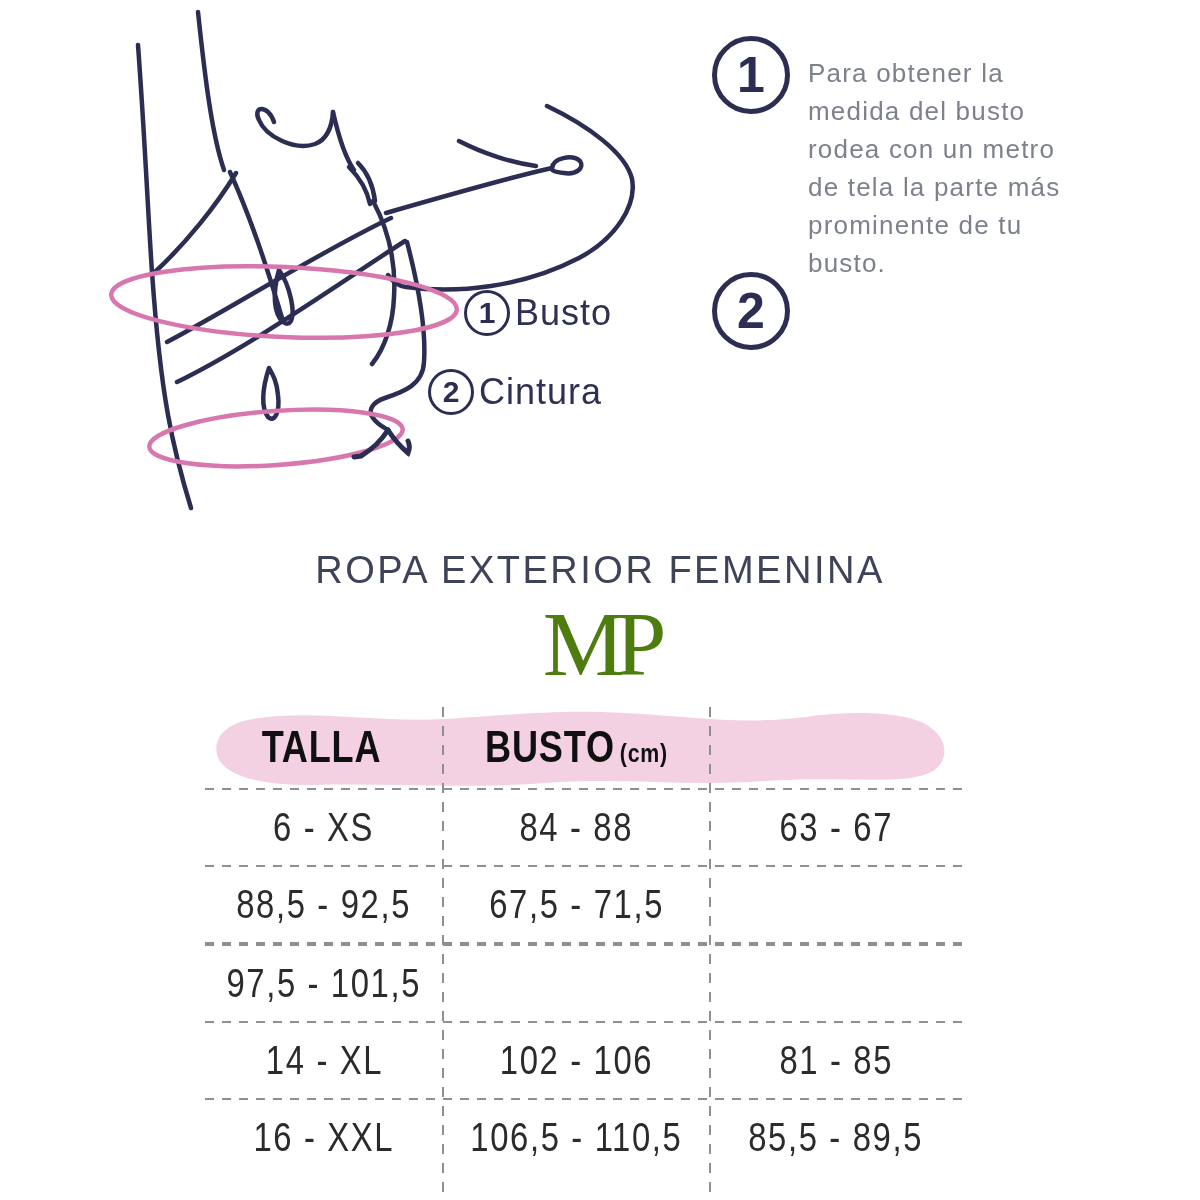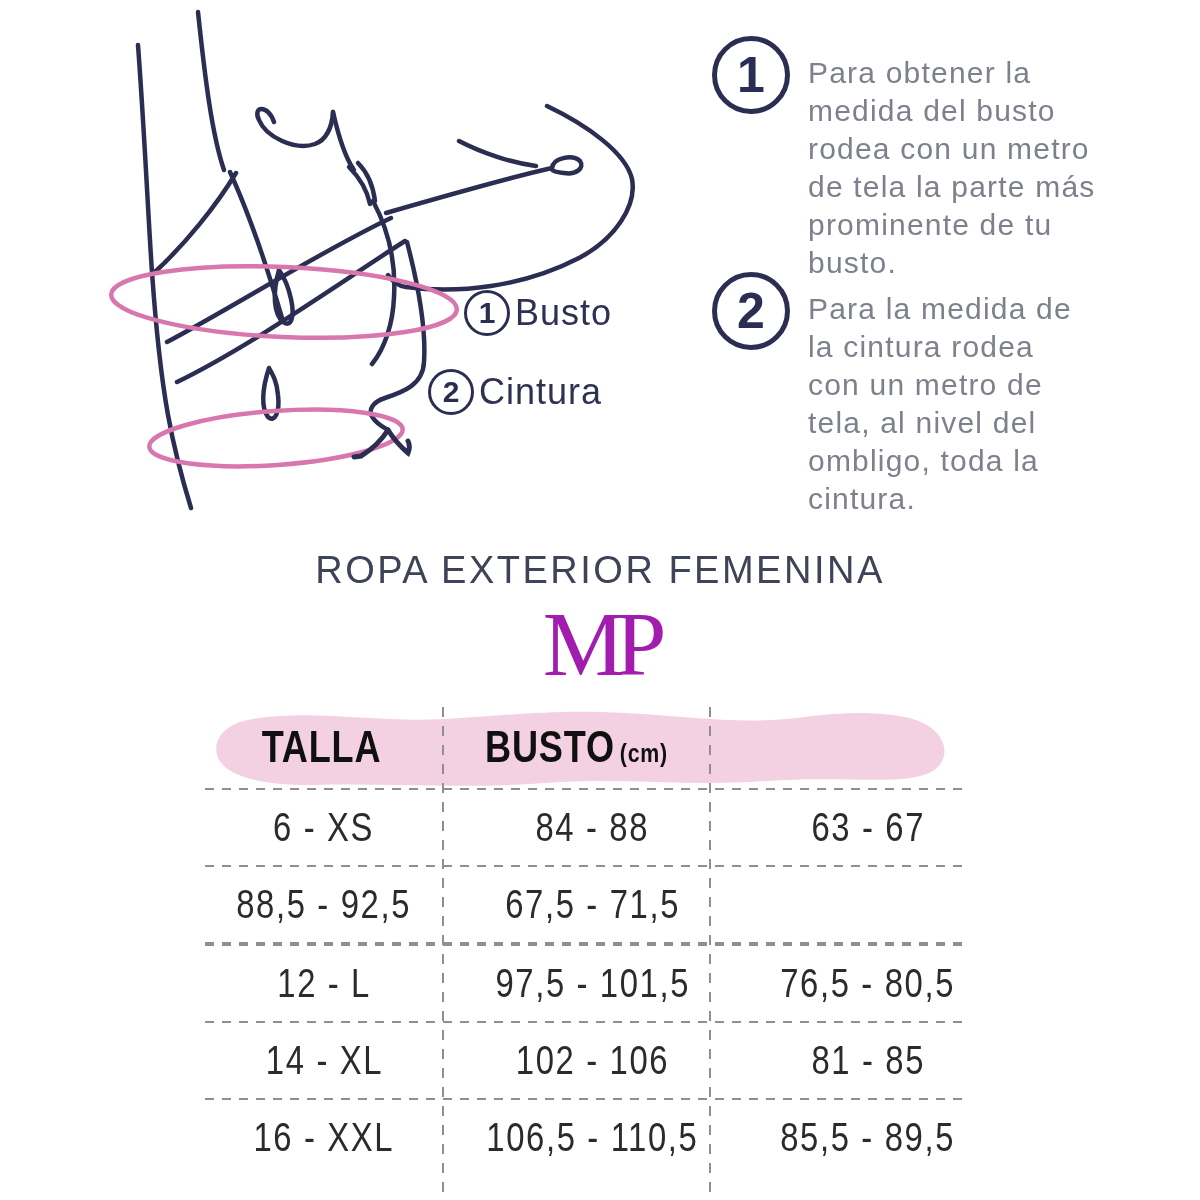--- a/index.html
+++ b/index.html
@@ -25,41 +25,41 @@
   
   .instruction { position:absolute; display:flex; gap:18px; width:430px; }
   .instruction.step1 { left:712px; top:36px; }
   .instruction.step2 { left:712px; top:272px; }
   .big-circle {
     width:78px; height:78px; border:5px solid #2b2e52; border-radius:50%;
     display:flex; align-items:center; justify-content:center; flex:none;
     font-size:50px; font-weight:700; color:#2b2e52;
   }
   .instruction-text {
-    width:315px; margin-top:18px; font-size:30px; line-height:38px;
+    width:315px; margin-top:18px; font-size:26px; line-height:38px;
     letter-spacing:1.2px; color:#7d818c; white-space:pre-line;
   }
 
   
   .section-title {
     position:absolute; left:0; right:0; top:549px; text-align:center;
     font-size:38px; font-weight:400; letter-spacing:2.5px; color:#3e4358;
   }
   .brand-logo {
     position:absolute; left:0; right:0; top:598px; text-align:center;
     font-family:"Liberation Serif", serif; font-size:92px; line-height:1;
-    color:#a21caf; letter-spacing:-0.1em;
+    color:#4d7c0f; letter-spacing:-0.1em;
   }
 
   
   .size-table { position:absolute; left:205px; top:705px; width:757px; height:495px; overflow:hidden; }
   .blob-svg { position:absolute; left:0; top:0; }
   .thead, .trow { position:relative; display:grid; grid-template-columns:238px 267px 252px; align-items:center; }
   .thead { height:83px; }
-  .trow  { height:75px;gap:16px; }
+  .trow  { height:75px; }
   .th, .td { text-align:center; white-space:nowrap; }
   .th-inner {
     display:inline-block; transform:scaleX(0.82); transform-origin:center;
     font-size:44px; font-weight:700; color:#101010; letter-spacing:1px;
   }
   .th-unit { font-size:26px; font-weight:700; margin-left:6px; }
   .td-inner {
     display:inline-block; transform:scaleX(0.82); transform-origin:center;
     font-size:40px; font-weight:400; color:#2b2b2b; letter-spacing:2px;
   }
@@ -128,26 +128,20 @@
 medida del busto
 rodea con un metro
 de tela la parte más
 prominente de tu
 busto.</p>
   </div>
   <div class="instruction step2">
     <div class="big-circle">
       <span>2</span>
     </div>
-    <p class="instruction-text">Para la medida de
-la cintura rodea
-con un metro de
-tela, al nivel del
-ombligo, toda la
-cintura.</p>
   </div>
 
   <div class="section-title">ROPA EXTERIOR FEMENINA</div>
   <div class="brand-logo">MP</div>
 
   <div class="size-table">
     <svg class="blob-svg" width="757" height="85" viewBox="0 0 757 85">
       <path fill="#f4d0e3" d="M 48,14 C 110,4 170,18 240,14 C 310,10 350,4 420,8 C 490,12 540,20 600,12 C 650,5 700,7 722,20 C 742,32 746,54 728,66 C 700,82 640,70 560,76 C 480,82 420,72 340,78 C 260,84 180,78 110,80 C 60,81 18,72 12,50 C 8,32 22,18 48,14 Z"></path>
     </svg>
 
@@ -170,23 +164,21 @@
 
     <div class="trow">
       <div class="td"><span class="td-inner">88,5 - 92,5</span></div>
       <div class="td"><span class="td-inner">67,5 - 71,5</span></div>
     </div>
     <div class="hdash"></div>
 
     <div class="hdash"></div>
 
     <div class="trow">
-      <div class="td"><span class="td-inner">12 - L</span></div>
       <div class="td"><span class="td-inner">97,5 - 101,5</span></div>
-      <div class="td"><span class="td-inner">76,5 - 80,5</span></div>
     </div>
     <div class="hdash"></div>
 
     <div class="trow">
       <div class="td"><span class="td-inner">14 - XL</span></div>
       <div class="td"><span class="td-inner">102 - 106</span></div>
       <div class="td"><span class="td-inner">81 - 85</span></div>
     </div>
     <div class="hdash"></div>
 

